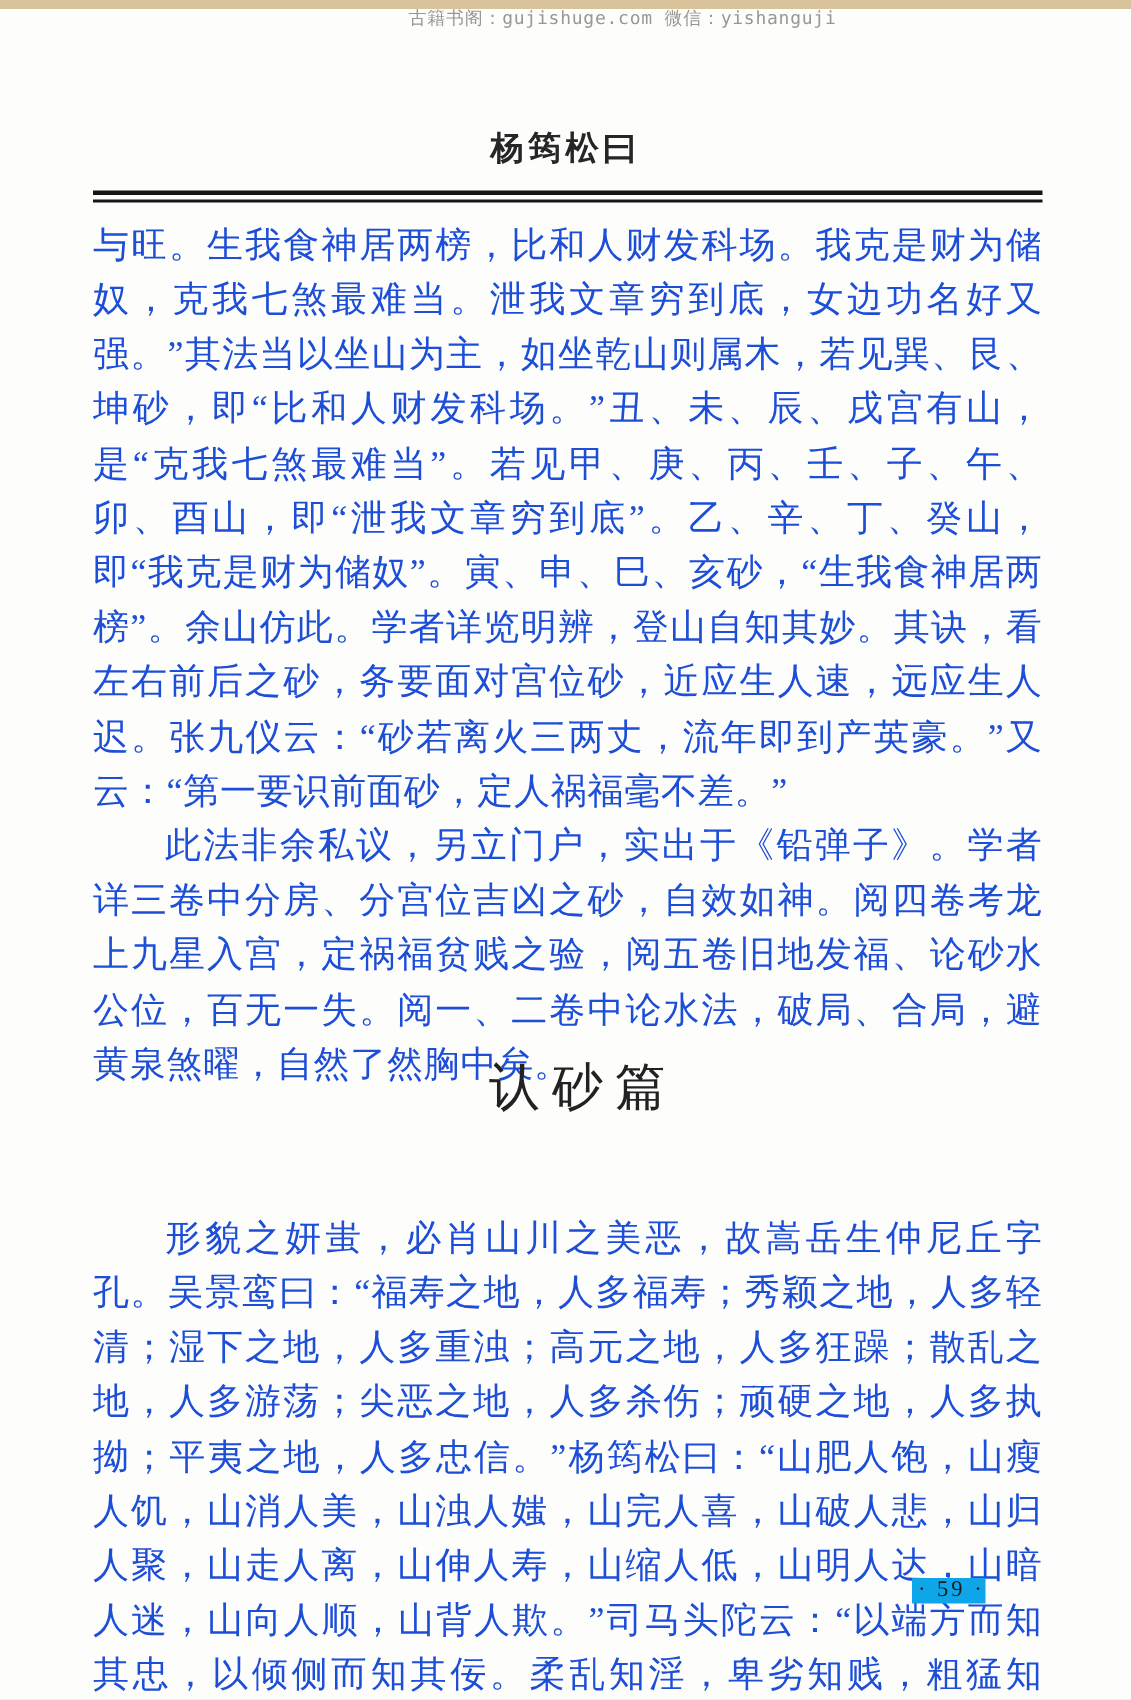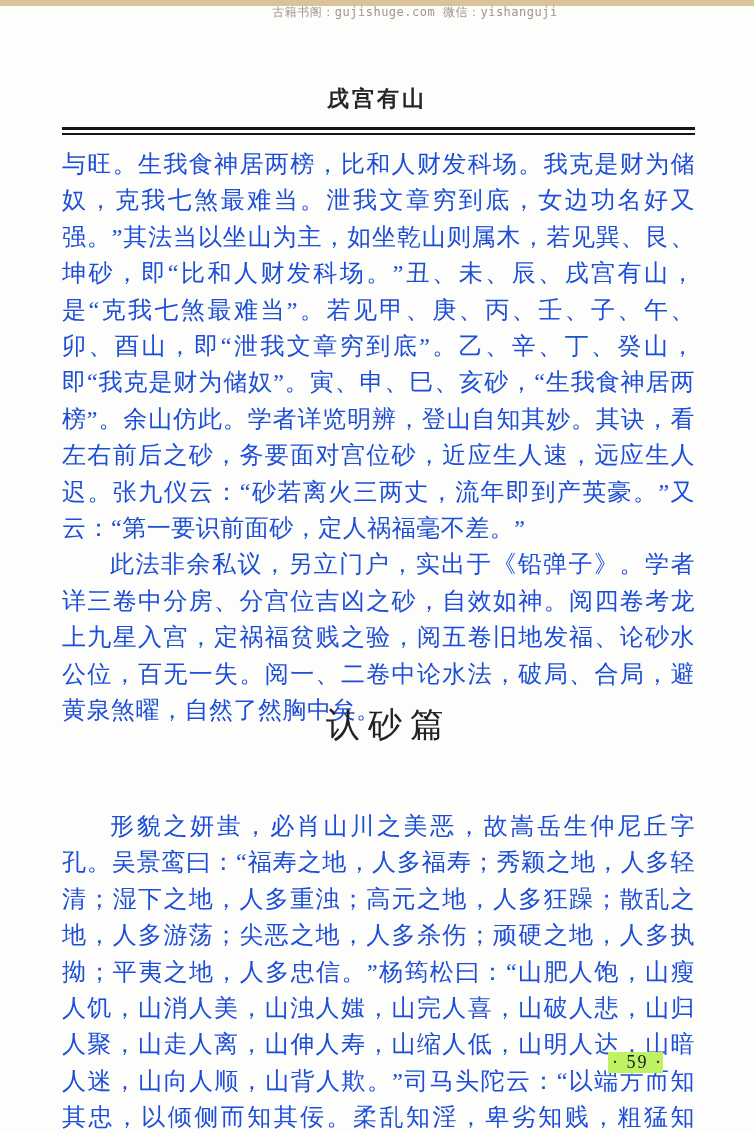--- a/index.html
+++ b/index.html
@@ -73,37 +73,37 @@
     width: 754px;
     text-align: center;
     font-size: 34px;
     font-weight: 400;
     letter-spacing: 8px;
     color: #222;
   }
   .page-number {
     position: absolute;
     top: 1052px; left: 608px;
-    font-size: 18px;
+    font-size: 15px;
     letter-spacing: 2px;
     color: #1c1c1c;
-    background: #bef264;
+    background: #0ea5e9;
     padding-left: 4px;
   }
 </style>
 </head>
 <body>
 
 <div class="page">
 
   <div class="top-bar"></div>
 
   <div class="site-header">古籍书阁：gujishuge.com 微信：yishanguji</div>
 
-  <div class="running-title">戌宫有山</div>
+  <div class="running-title">杨筠松曰</div>
 
   <div class="double-rule"></div>
 
   <div class="text-block-1">
     <p class="body-para">与旺。生我食神居两榜，比和人财发科场。我克是财为储奴，克我七煞最难当。泄我文章穷到底，女边功名好又强。”其法当以坐山为主，如坐乾山则属木，若见巽、艮、坤砂，即“比和人财发科场。”丑、未、辰、戌宫有山，是“克我七煞最难当”。若见甲、庚、丙、壬、子、午、卯、酉山，即“泄我文章穷到底”。乙、辛、丁、癸山，即“我克是财为储奴”。寅、申、巳、亥砂，“生我食神居两榜”。余山仿此。学者详览明辨，登山自知其妙。其诀，看左右前后之砂，务要面对宫位砂，近应生人速，远应生人迟。张九仪云：“砂若离火三两丈，流年即到产英豪。”又云：“第一要识前面砂，定人祸福毫不差。”</p>
     <p class="body-para indent">此法非余私议，另立门户，实出于《铅弹子》。学者详三卷中分房、分宫位吉凶之砂，自效如神。阅四卷考龙上九星入宫，定祸福贫贱之验，阅五卷旧地发福、论砂水公位，百无一失。阅一、二卷中论水法，破局、合局，避黄泉煞曜，自然了然胸中矣。</p>
   </div>
 
   <div class="section-heading">认砂篇</div>
 

